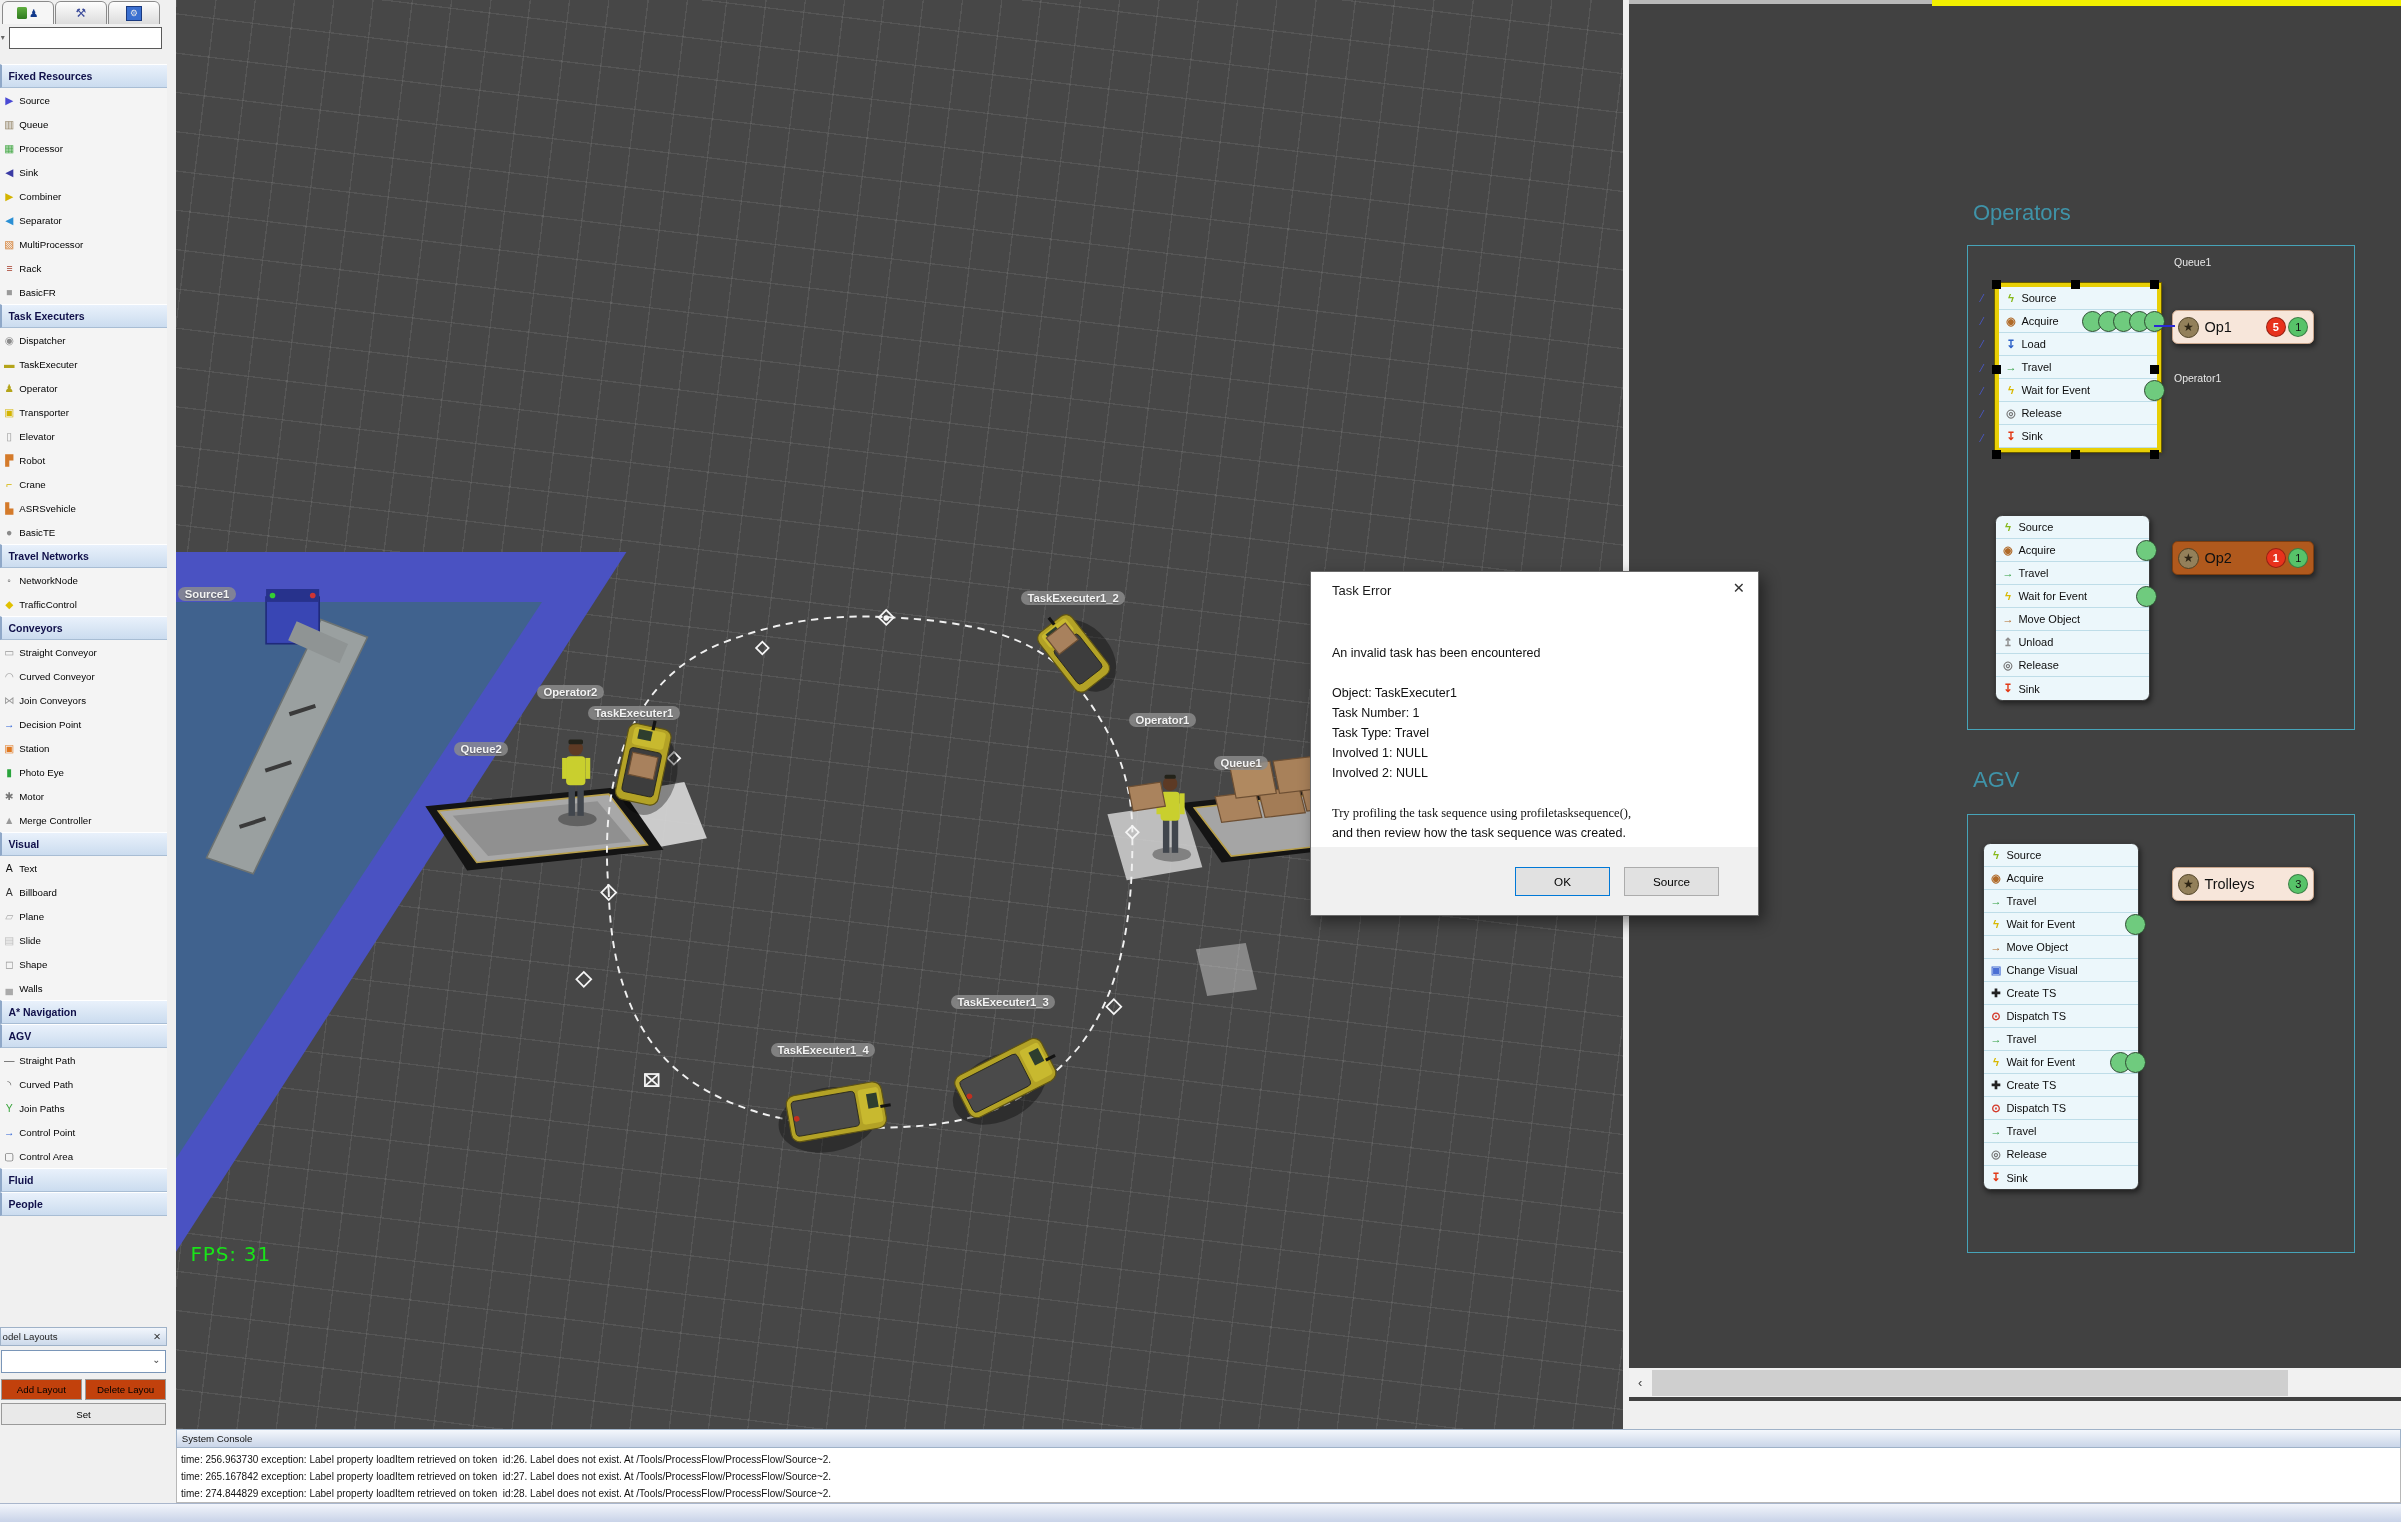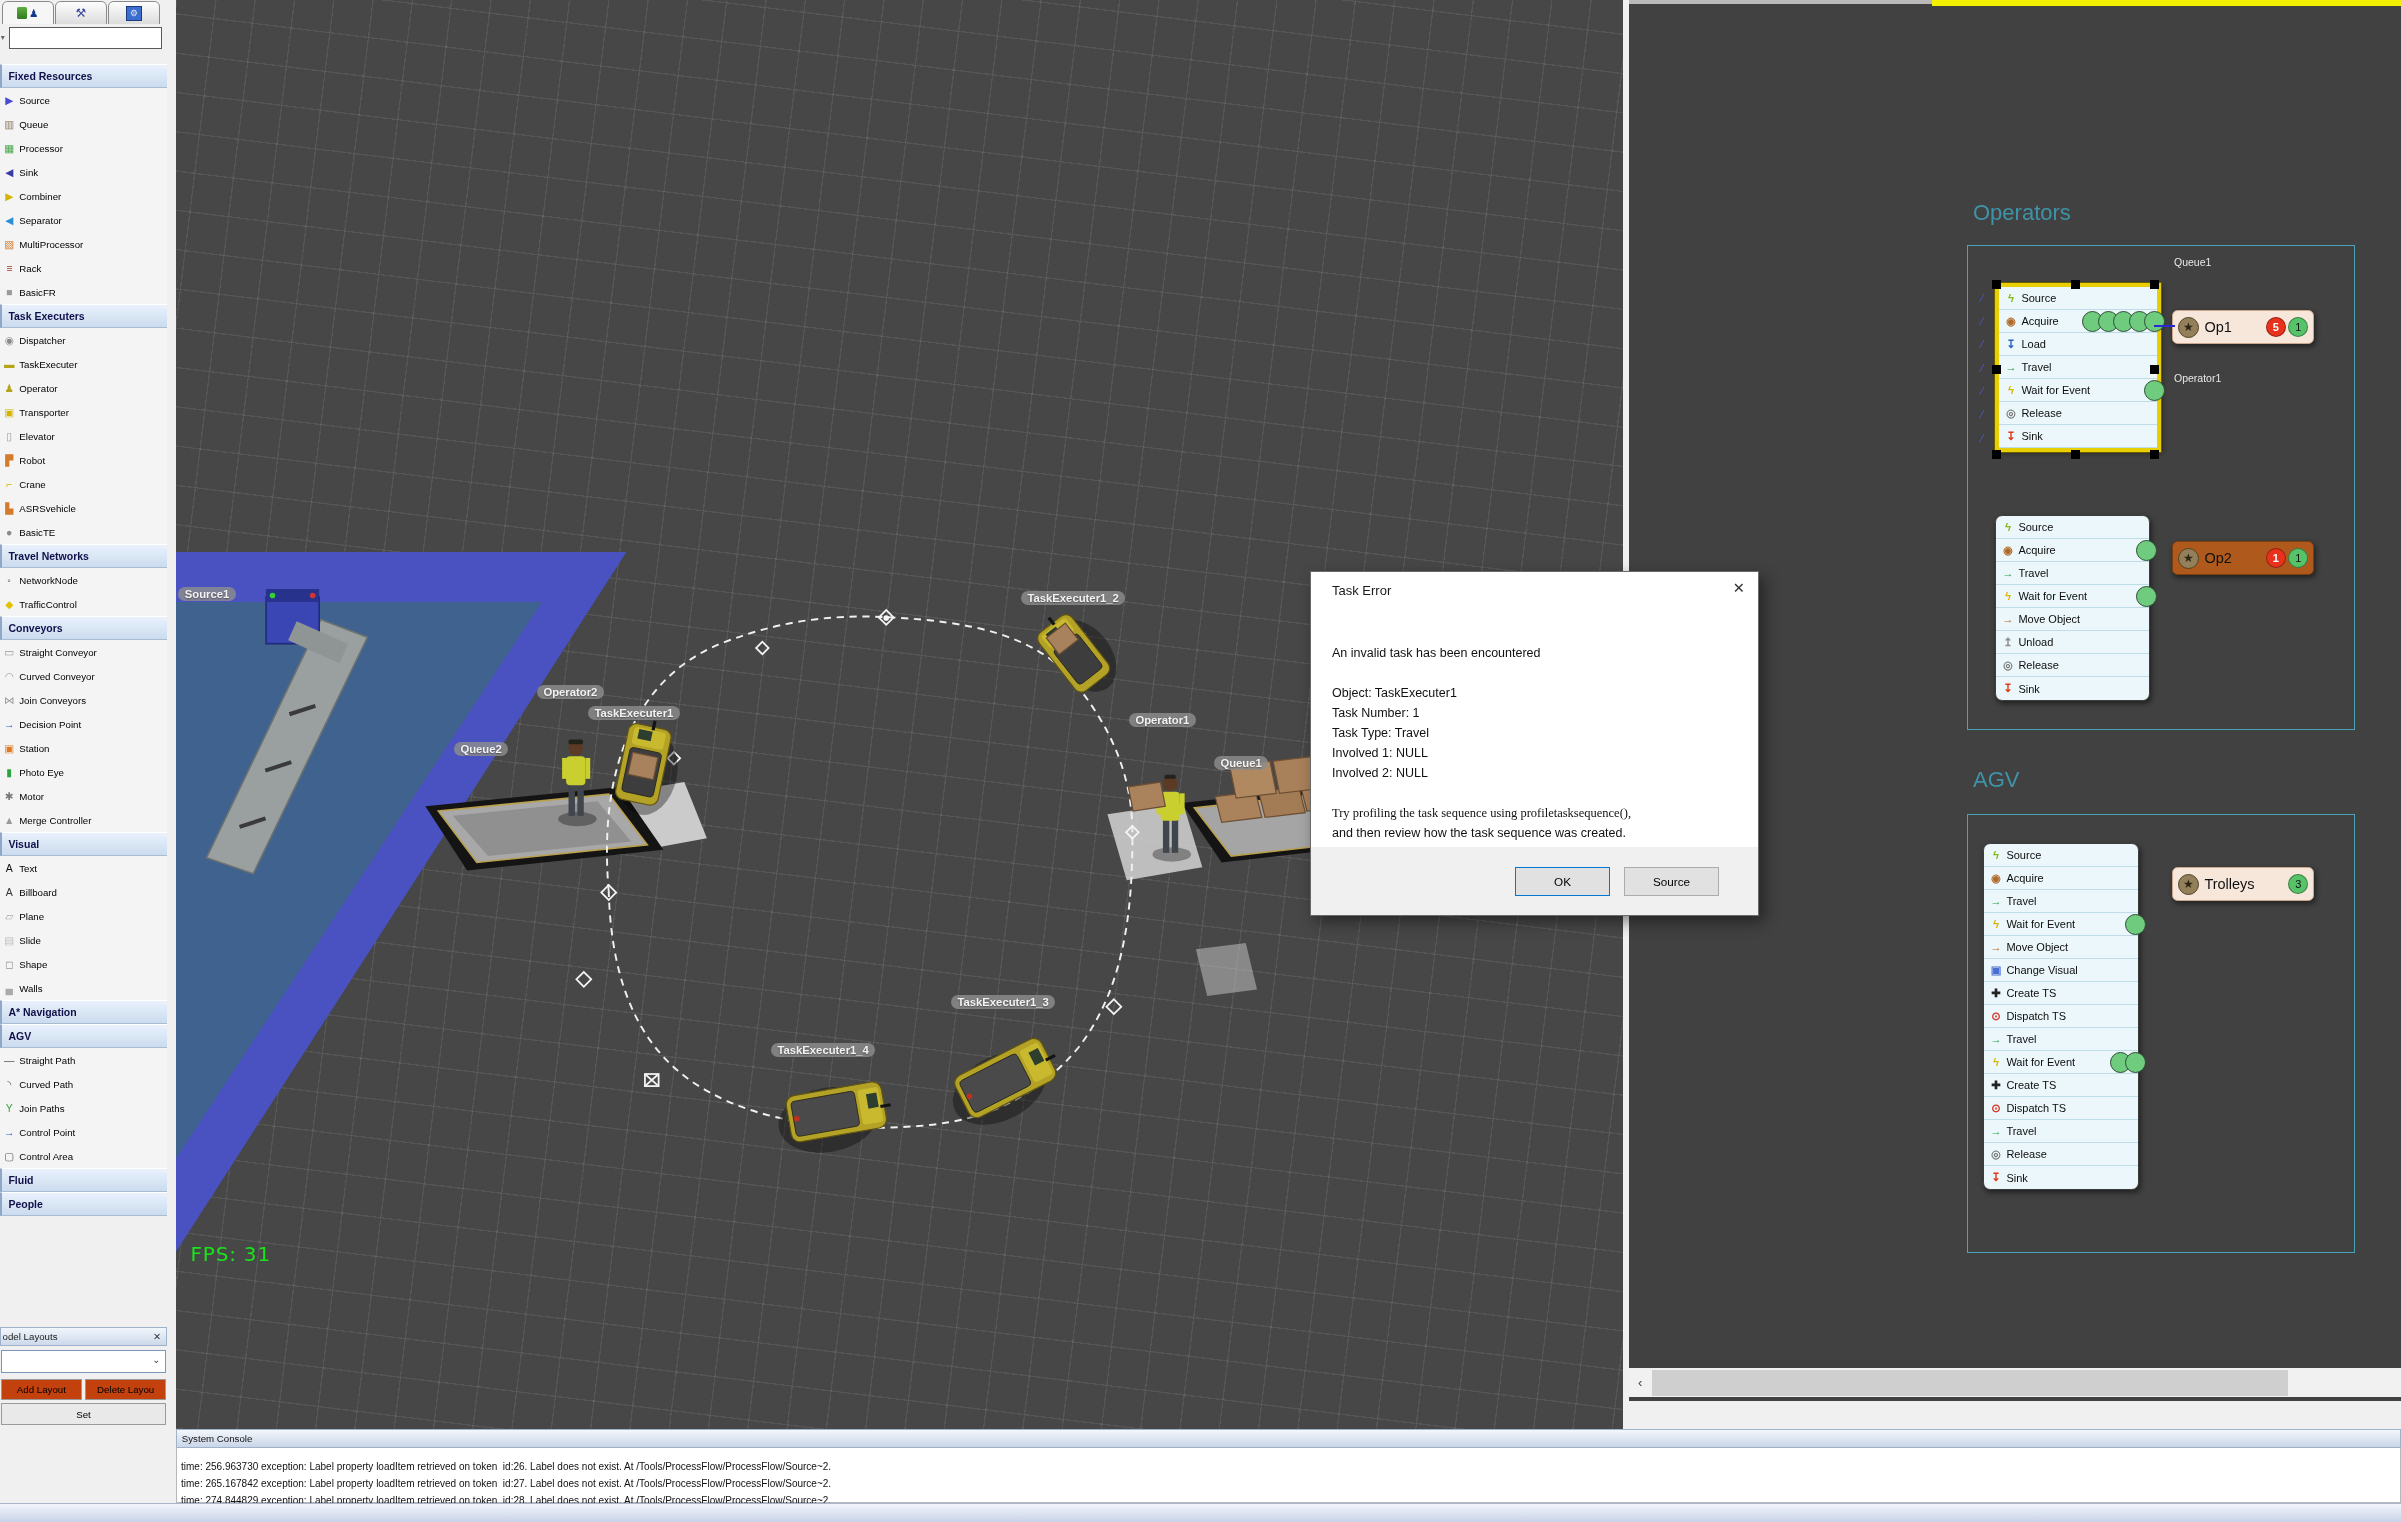--- a/index.html
+++ b/index.html
@@ -101,21 +101,21 @@
   #flow-hscroll{position:absolute;left:0;top:1368px;width:772px;height:29px;background:#f1f1f1;}
   #flow-hscroll .arr{position:absolute;left:0;top:0;width:22.5px;height:29px;display:flex;align-items:center;
                      justify-content:center;color:#444;font-size:13px;}
   #flow-hscroll .thumb{position:absolute;left:22.5px;top:1.6px;width:636px;height:26px;background:#cfcfcf;}
 
   
   #console{position:absolute;left:176px;top:1429px;width:2225px;height:74px;}
   #console-header{height:19.3px;background:linear-gradient(#f4f7fc,#c9d5e8);border:0.8px solid #9fb2c8;
                   display:flex;align-items:center;padding-left:4.8px;font-size:9.7px;color:#111;box-sizing:border-box;}
   #console-body{height:55px;background:#fff;border:0.8px solid #b8b8b8;border-top:none;box-sizing:border-box;
-                padding:10px 0 0 4px;}
+                padding:3px 0 0 4px;}
   .console-line{font-size:10px;color:#111;line-height:17px;white-space:pre;}
   #statusbar{position:absolute;left:0;top:1503px;width:2401px;height:20px;
              background:linear-gradient(#f2f5fb,#c4cfe6);border-top:0.8px solid #a9b6cc;}
 </style>
 </head>
 <body>
 
 <div id="sidebar">
   <div id="lib-tabs">
     <div class="lib-tab active" id="lib-tab-1">

